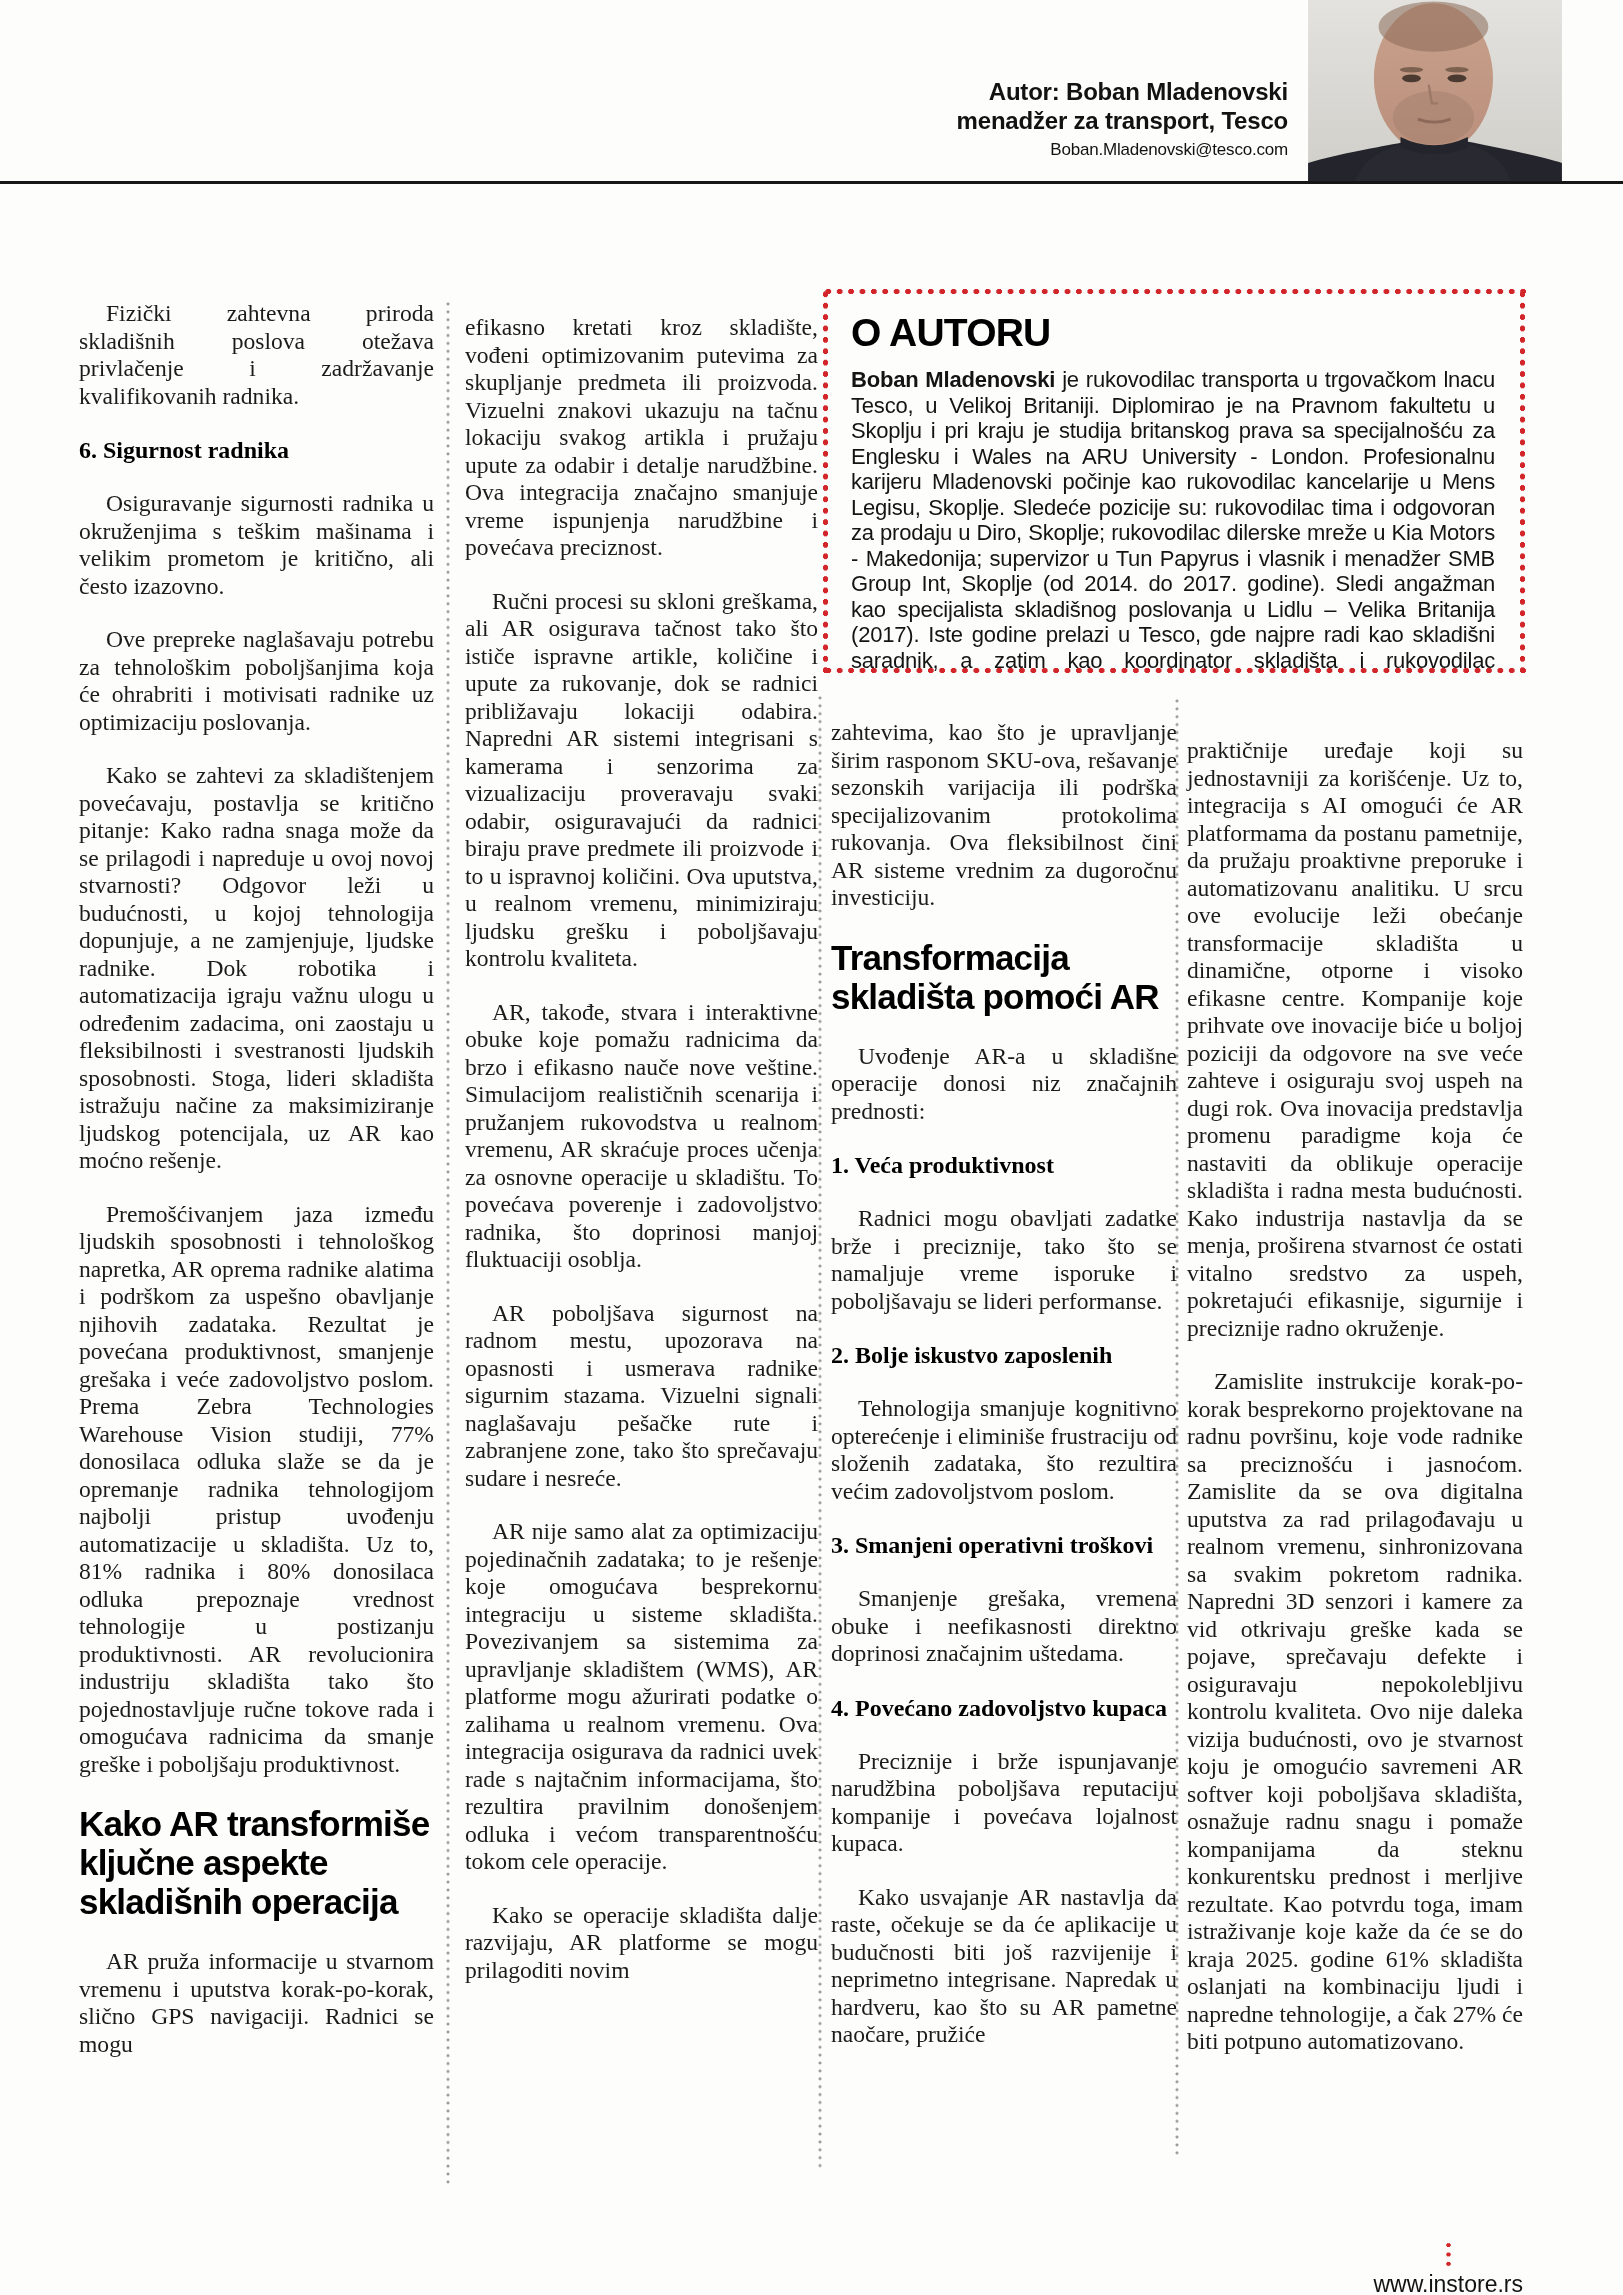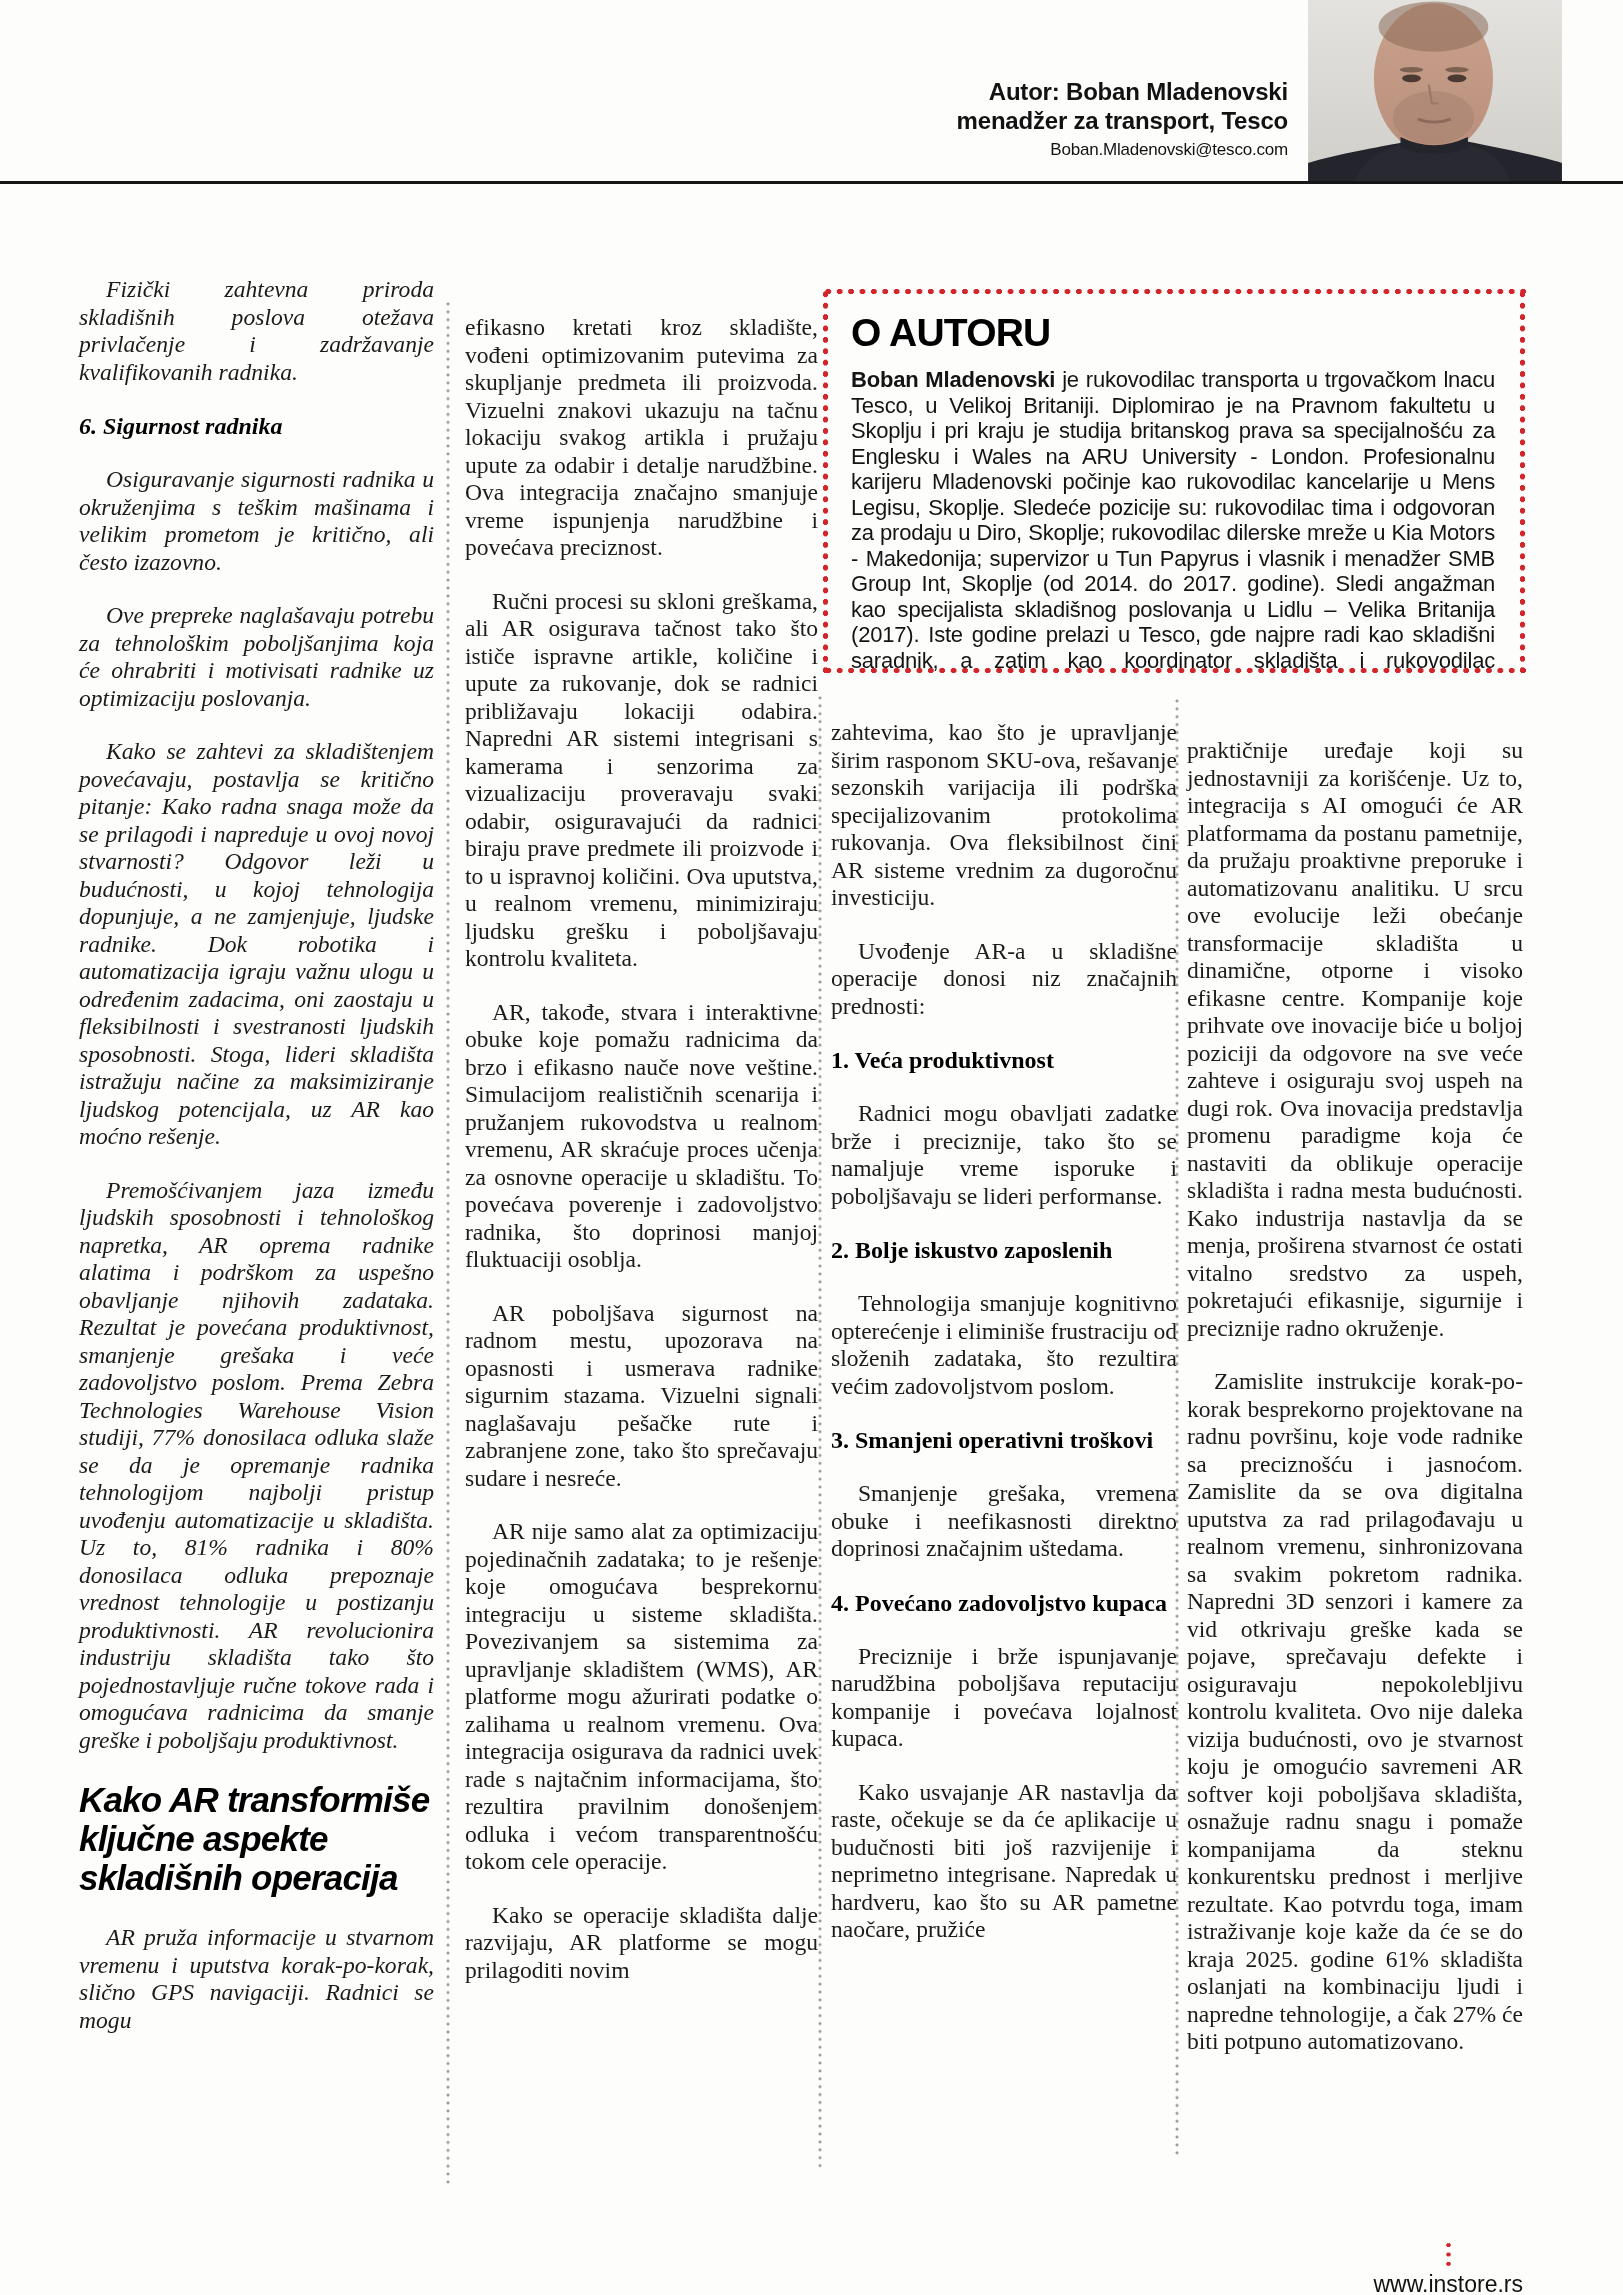--- a/index.html
+++ b/index.html
@@ -21,21 +21,21 @@
   .db-v{top:0;width:9.4px;height:388px;background-image:radial-gradient(circle,#d2262b 2.7px,rgba(0,0,0,0) 3.1px);
         background-size:9.4px 11.4px;background-repeat:repeat-y;background-position:center 1.6px;}
   .db-top{top:0;} .db-bottom{top:379px;} .db-left{left:0;} .db-right{left:697px;}
   .about-title{font-family:"Liberation Sans",sans-serif;font-weight:bold;font-size:39px;
         letter-spacing:-0.8px;color:#000;margin:0 0 12.6px 0;}
   .about-body{font-family:"Liberation Sans",sans-serif;font-size:22px;line-height:25.5px;
         letter-spacing:-0.2px;color:#141414;text-align:justify;}
   .about-body .lead{font-weight:bold;}
   
   .col{position:absolute;text-align:justify;}
-  .col1{left:79px;top:276px;width:355px;font-style:italic;}
+  .col1{left:79px;top:300px;width:355px;}
   .col2{left:465px;top:292px;width:353px;}
   .col3{left:831px;top:697px;width:346px;}
   .col4{left:1187px;top:715px;width:336px;}
   .blk-p,.blk-pc{font-size:23.6px;line-height:27.5px;margin:0 0 26px 0;}
   .blk-p{text-indent:27px;}
   .blk-pc{text-indent:0;margin-top:22px;}
   .blk-hb{font-size:24px;line-height:28px;font-weight:bold;color:#000;margin:0 0 26px 0;}
   .blk-hs{font-family:"Liberation Sans",sans-serif;font-weight:bold;font-size:35px;line-height:39px;
         letter-spacing:-0.8px;color:#000;text-align:left;margin:1.6px 0 27px 0;}
   .col > :last-child{margin-bottom:0;}
@@ -123,20 +123,21 @@
   <div class="col col2">
       <p class="blk-pc">efikasno kretati kroz skladište, vođeni optimizovanim putevima za skupljanje predmeta ili proizvoda. Vizuelni znakovi ukazuju na tačnu lokaciju svakog artikla i pružaju upute za odabir i detalje narudžbine. Ova integracija značajno smanjuje vreme ispunjenja narudžbine i povećava preciznost.</p>
       <p class="blk-p">Ručni procesi su skloni greškama, ali AR osigurava tačnost tako što ističe ispravne artikle, količine i upute za rukovanje, dok se radnici približavaju lokaciji odabira. Napredni AR sistemi integrisani s kamerama i senzorima za vizualizaciju proveravaju svaki odabir, osiguravajući da radnici biraju prave predmete ili proizvode i to u ispravnoj količini. Ova uputstva, u realnom vremenu, minimiziraju ljudsku grešku i poboljšavaju kontrolu kvaliteta.</p>
       <p class="blk-p">AR, takođe, stvara i interaktivne obuke koje pomažu radnicima da brzo i efikasno nauče nove veštine. Simulacijom realističnih scenarija i pružanjem rukovodstva u realnom vremenu, AR skraćuje proces učenja za osnovne operacije u skladištu. To povećava poverenje i zadovoljstvo radnika, što doprinosi manjoj fluktuaciji osoblja.</p>
       <p class="blk-p">AR poboljšava sigurnost na radnom mestu, upozorava na opasnosti i usmerava radnike sigurnim stazama. Vizuelni signali naglašavaju pešačke rute i zabranjene zone, tako što sprečavaju sudare i nesreće.</p>
       <p class="blk-p">AR nije samo alat za optimizaciju pojedinačnih zadataka; to je rešenje koje omogućava besprekornu integraciju u sisteme skladišta. Povezivanjem sa sistemima za upravljanje skladištem (WMS), AR platforme mogu ažurirati podatke o zalihama u realnom vremenu. Ova integracija osigurava da radnici uvek rade s najtačnim informacijama, što rezultira pravilnim donošenjem odluka i većom transparentnošću tokom cele operacije.</p>
       <p class="blk-p">Kako se operacije skladišta dalje razvijaju, AR platforme se mogu prilagoditi novim</p>
     </div>
   <div class="col col3">
       <p class="blk-pc">zahtevima, kao što je upravljanje širim rasponom SKU-ova, rešavanje sezonskih varijacija ili podrška specijalizovanim protokolima rukovanja. Ova fleksibilnost čini AR sisteme vrednim za dugoročnu investiciju.</p>
+      <h2 class="blk-hs">Transformacija skladišta pomoći AR</h2>
       <p class="blk-p">Uvođenje AR-a u skladišne operacije donosi niz značajnih prednosti:</p>
       <h3 class="blk-hb">1. Veća produktivnost</h3>
       <p class="blk-p">Radnici mogu obavljati zadatke brže i preciznije, tako što se namaljuje vreme isporuke i poboljšavaju se lideri performanse.</p>
       <h3 class="blk-hb">2. Bolje iskustvo zaposlenih</h3>
       <p class="blk-p">Tehnologija smanjuje kognitivno opterećenje i eliminiše frustraciju od složenih zadataka, što rezultira većim zadovoljstvom poslom.</p>
       <h3 class="blk-hb">3. Smanjeni operativni troškovi</h3>
       <p class="blk-p">Smanjenje grešaka, vremena obuke i neefikasnosti direktno doprinosi značajnim uštedama.</p>
       <h3 class="blk-hb">4. Povećano zadovoljstvo kupaca</h3>
       <p class="blk-p">Preciznije i brže ispunjavanje narudžbina poboljšava reputaciju kompanije i povećava lojalnost kupaca.</p>
       <p class="blk-p">Kako usvajanje AR nastavlja da raste, očekuje se da će aplikacije u budučnosti biti još razvijenije i neprimetno integrisane. Napredak u hardveru, kao što su AR pametne naočare, pružiće</p>

